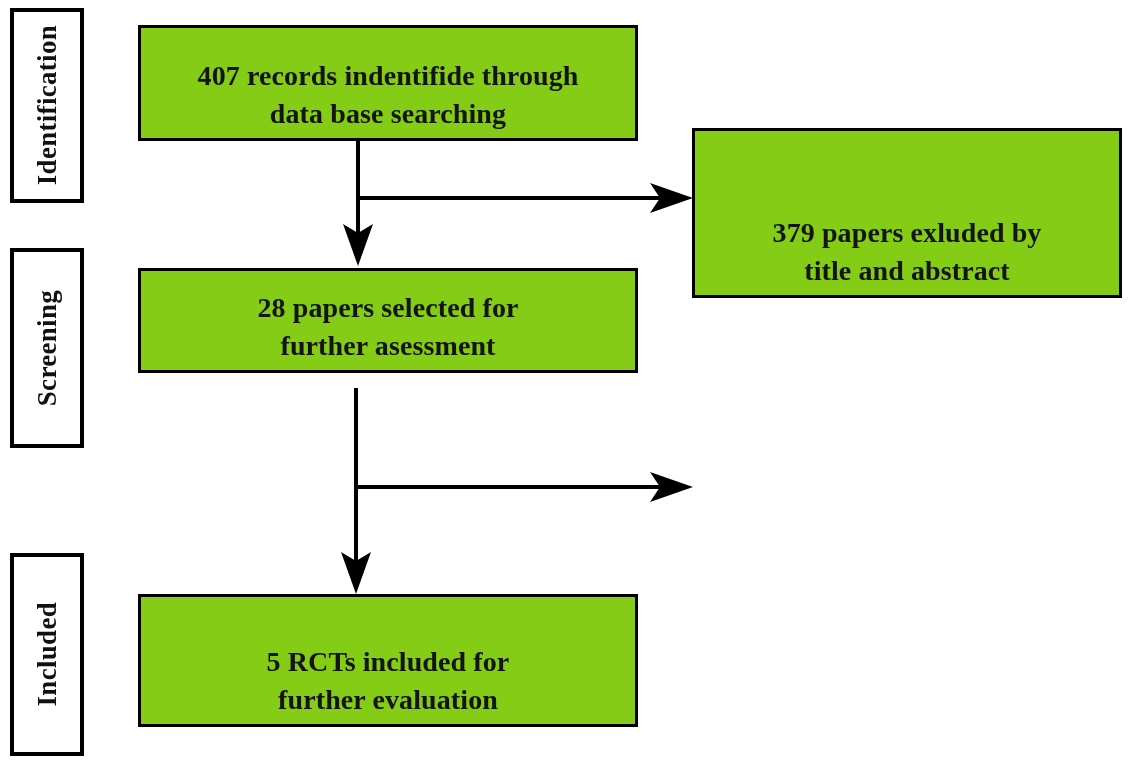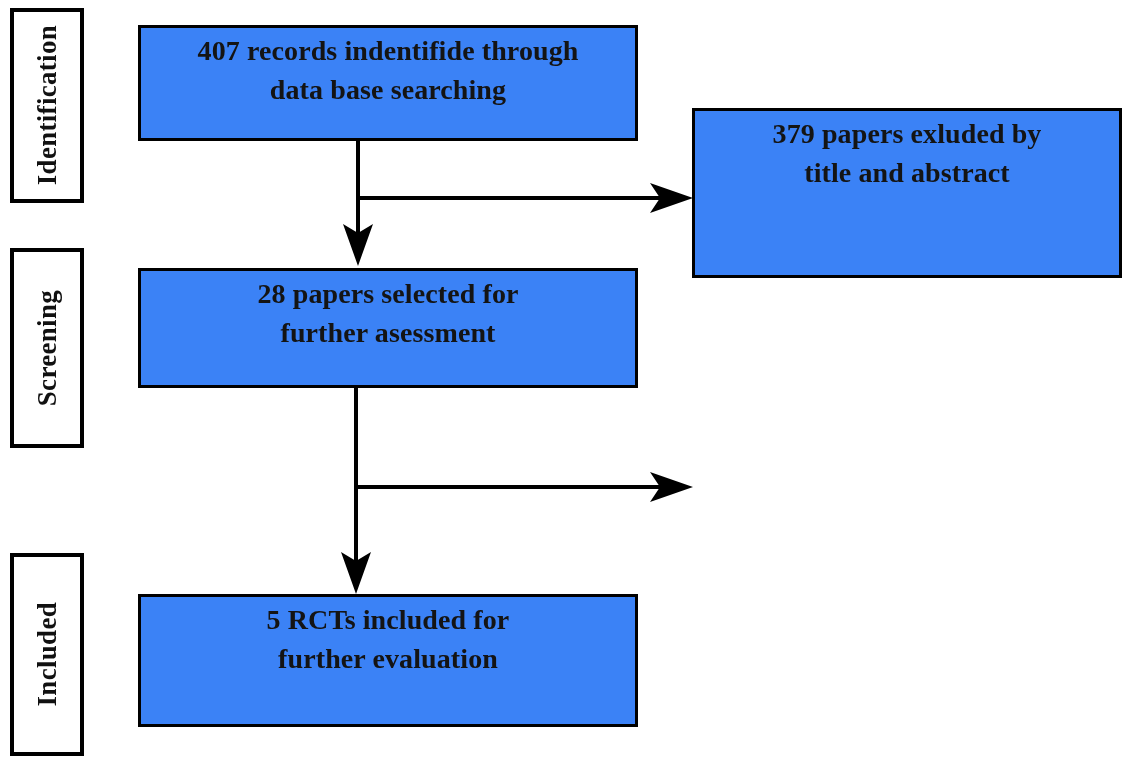--- a/index.html
+++ b/index.html
@@ -41,40 +41,40 @@
   }
   #stage-identification { top: 8px;   height: 195px; }
   #stage-screening      { top: 248px; height: 200px; }
   #stage-included       { top: 553px; height: 203px; }
 
   
   .flow-box {
     position: absolute;
     box-sizing: border-box;
     border: 3px solid #000000;
-    background: #3b82f6;
+    background: #84cc16;
     display: flex;
-    align-items: flex-start;
+    align-items: flex-end;
     justify-content: center;
     text-align: center;
     padding: 4px 30px;
   }
   .flow-box .box-text {
     font-size: 28px;
     font-weight: 600;
     color: #141414;
     line-height: 1.38;
     white-space: pre-line;
     letter-spacing: 0.1px;
   }
 
   #box-identified { left: 138px; top: 25px;  width: 500px; height: 116px; }
-  #box-selected   { left: 138px; top: 268px; width: 500px; height: 120px; }
+  #box-selected   { left: 138px; top: 268px; width: 500px; height: 105px; }
   #box-included   { left: 138px; top: 594px; width: 500px; height: 133px; }
-  #box-excluded-title    { left: 692px; top: 108px; width: 430px; height: 170px; }
+  #box-excluded-title    { left: 692px; top: 128px; width: 430px; height: 170px; }
   #box-excluded-fulltext { left: 692px; top: 395px; width: 430px; height: 193px; }
 
   
   #connectors {
     position: absolute;
     left: 0;
     top: 0;
     width: 1136px;
     height: 766px;
     pointer-events: none;

